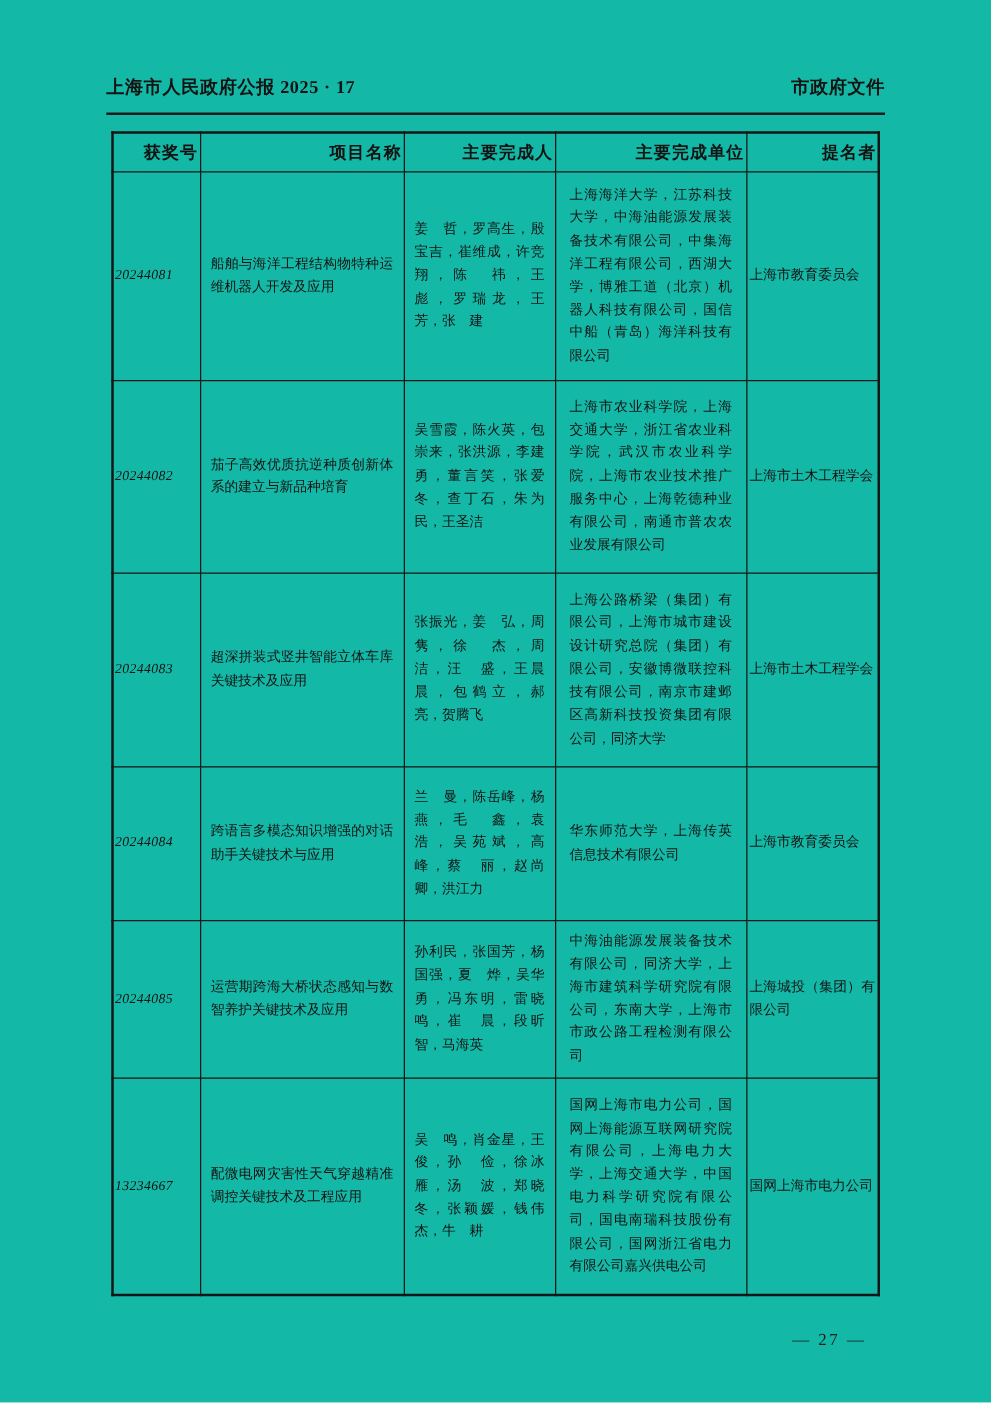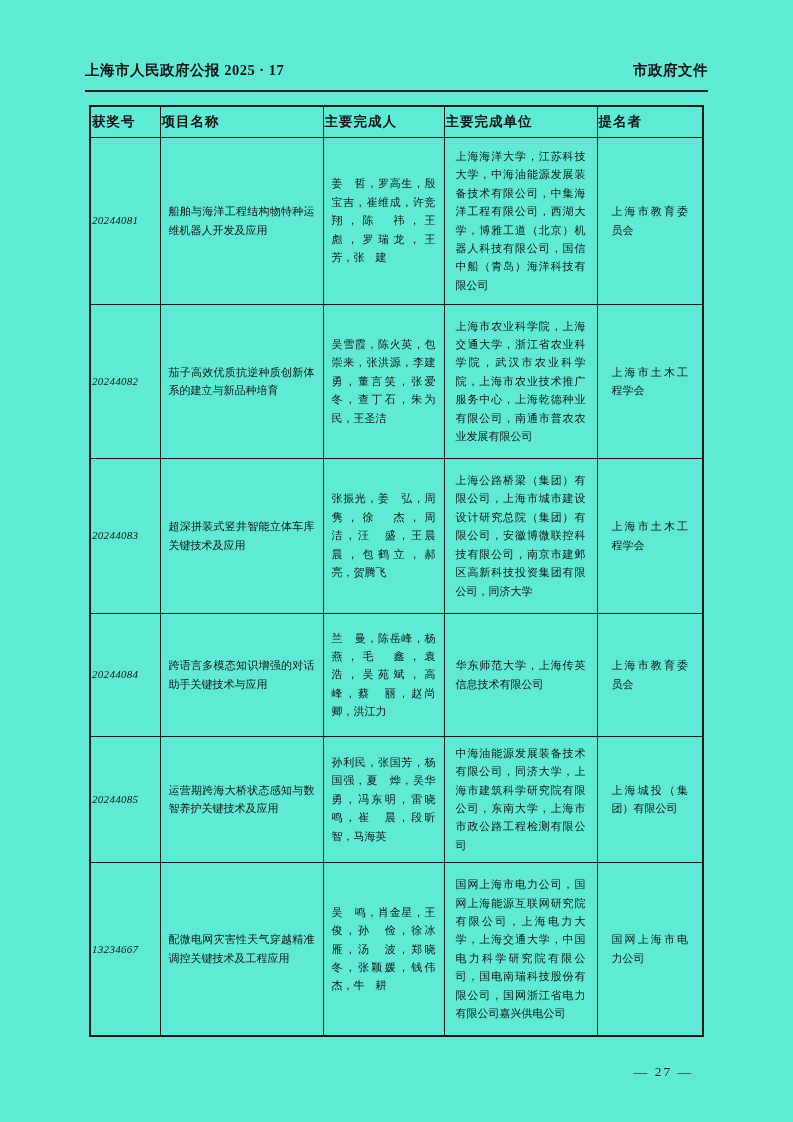--- a/index.html
+++ b/index.html
@@ -4,21 +4,21 @@
 <style>
   html, body {
     margin: 0;
     padding: 0;
     background: #ffffff;
   }
   .page {
     position: relative;
     width: 793px;
     height: 1122px;
-    background: #5eead4;
+    background: #14b8a6;
     box-sizing: border-box;
     padding: 0 85px;
     overflow: hidden;
     font-family: "Liberation Serif", "DejaVu Serif", serif;
     color: #131313;
   }
   .doc-header {
     display: flex;
     justify-content: space-between;
     align-items: flex-end;
@@ -47,39 +47,39 @@
     box-sizing: border-box;
     overflow: hidden;
   }
   table.awards thead tr {
     height: 31px;
   }
   table.awards th {
     font-family: "Liberation Sans", "DejaVu Sans", sans-serif;
     font-weight: bold;
     font-size: 13.5px;
-    text-align: left;
+    text-align: right;
     letter-spacing: 1px;
   }
   table.awards td {
     font-size: 11px;
     line-height: 18.4px;
     text-align: justify;
     text-justify: inter-character;
   }
   td.c-id {
     text-align: center;
     font-size: 12.5px;
     letter-spacing: 0.3px;
     font-style: italic;
   }
   td.c-name   { padding: 4px 8px;  }
   td.c-people { padding: 15px 8px;  }
   td.c-units  { padding: 4px 11px; }
-  td.c-nom    { padding: 4px 14px;  }
+  td.c-nom    { padding: 4px 2px;  }
   tbody tr:nth-child(1) { height: 167px; }
   tbody tr:nth-child(2) { height: 154px; }
   tbody tr:nth-child(3) { height: 155px; }
   tbody tr:nth-child(4) { height: 101px; }
   tbody tr:nth-child(5) { height: 126px; }
   tbody tr:nth-child(6) { height: 174px; }
   .page-number {
     position: absolute;
     top: 1064px;
     right: 100px;

